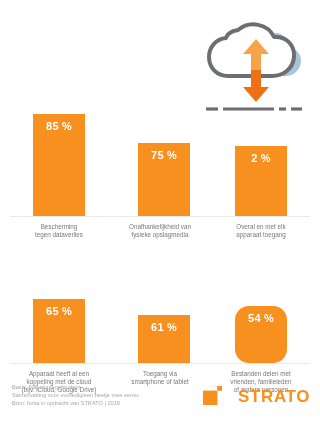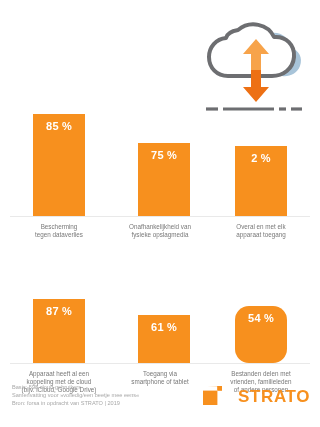--- a/index.html
+++ b/index.html
@@ -192,21 +192,21 @@
     </div>
   </div>
 
   <div class="row-gap"></div>
 
   <div class="bar-row">
     <div class="bars">
 
       <div class="bar-col c0">
         <div class="bar" style="height: 63.7px;">
-          <span class="bar-value">87 %</span>
+          <span class="bar-value">65 %</span>
         </div>
       </div>
 
       <div class="bar-col c1">
         <div class="bar" style="height: 48px;">
           <span class="bar-value">61 %</span>
         </div>
       </div>
 
       <div class="bar-col c2">

